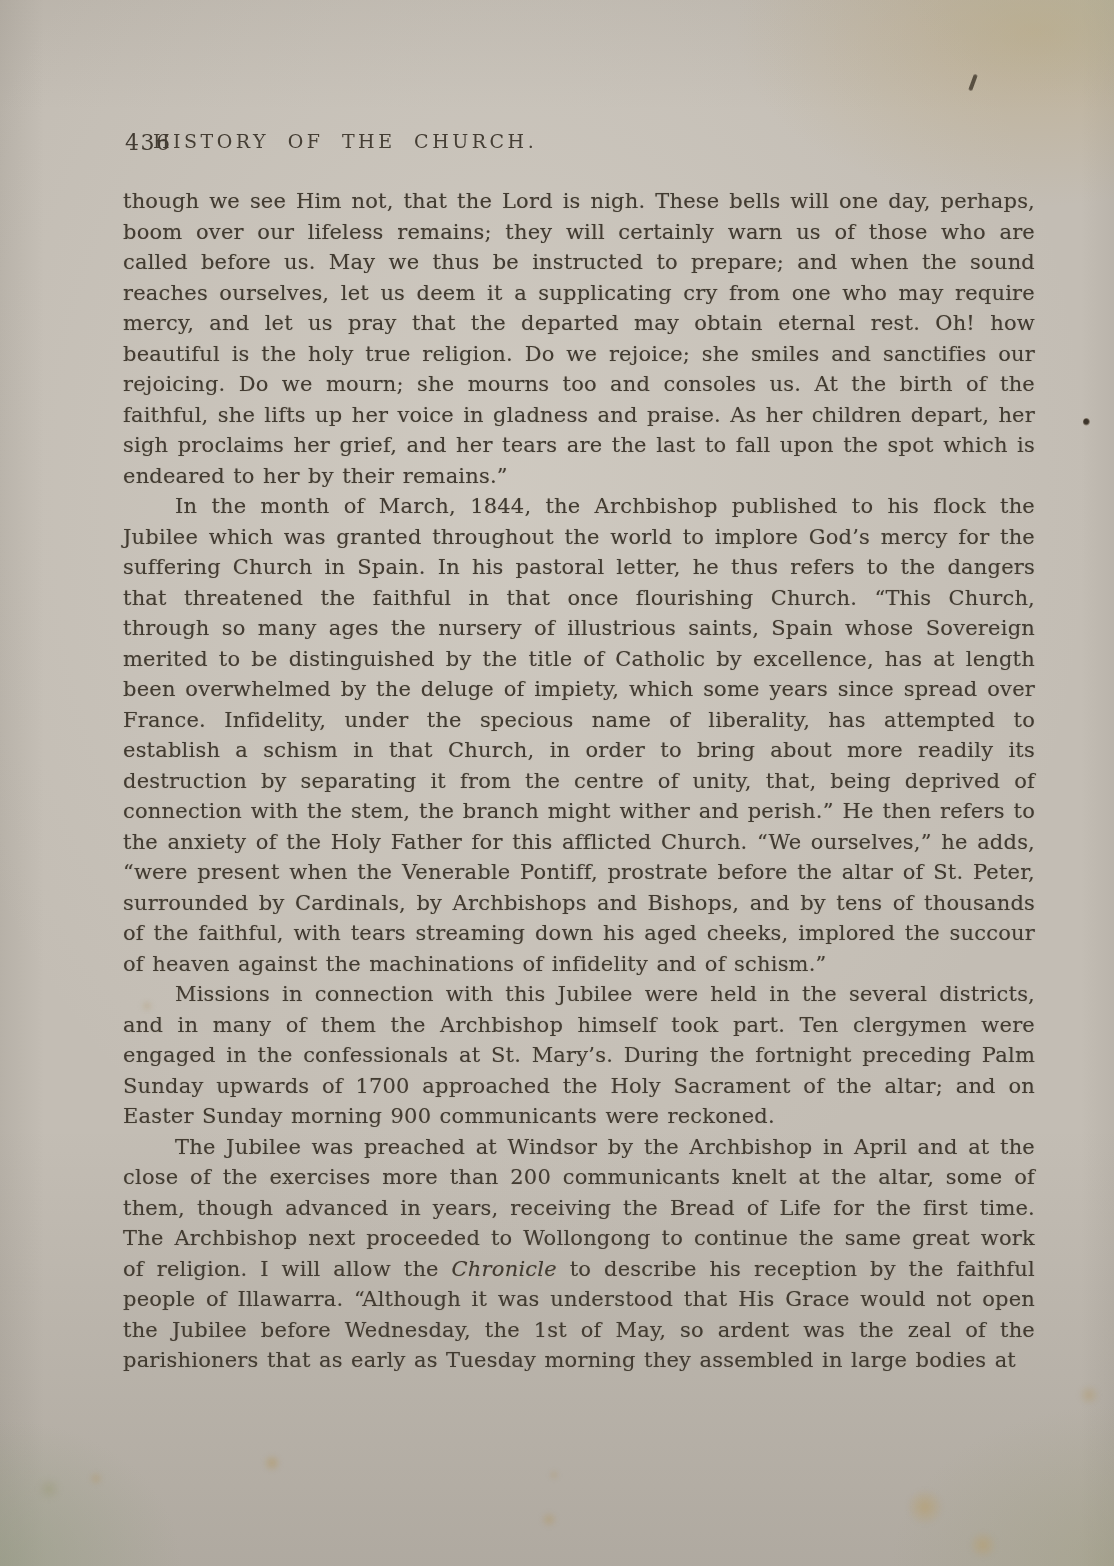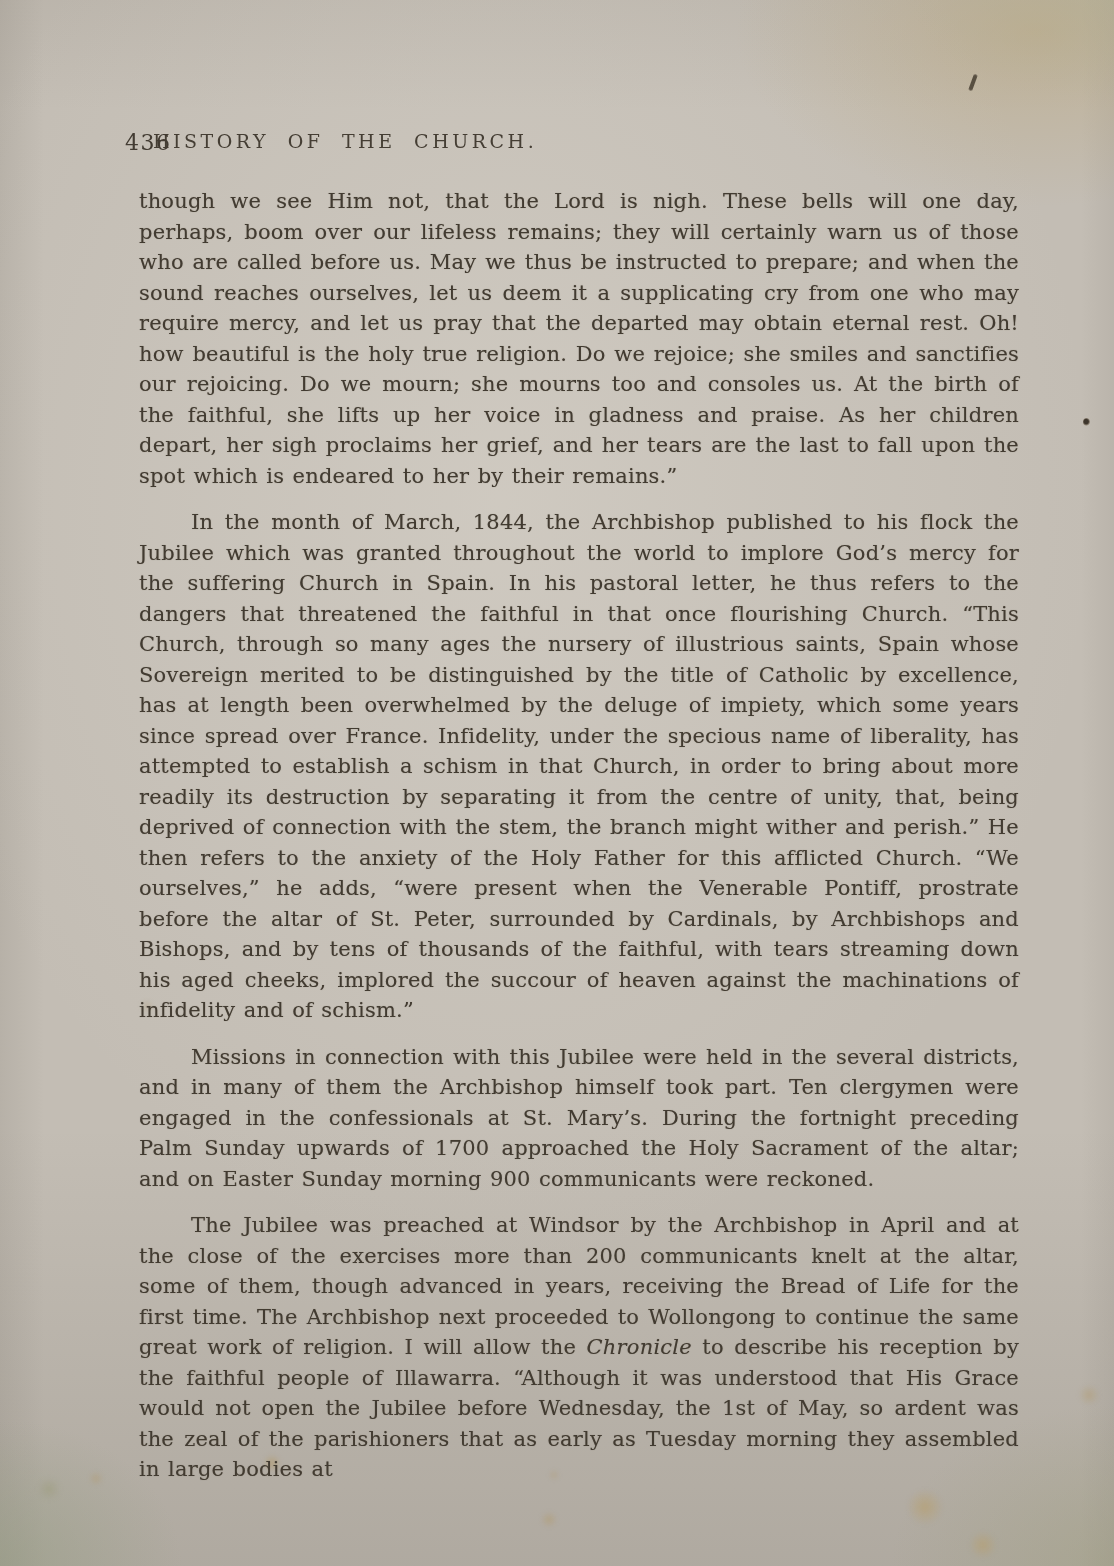--- a/index.html
+++ b/index.html
@@ -51,21 +51,21 @@
   .body-text {
     margin-top: 26px;
     font-size: 21px;
     line-height: 30.5px;
     text-align: justify;
     letter-spacing: 0.2px;
     word-spacing: 1.5px;
     color: #423b31;
     text-shadow: 0 0 1px rgba(72,62,48,0.38);
   }
-  .body-text p { margin: 16px; text-indent: 52px; }
+  .body-text p { margin: 0; text-indent: 52px; }
   .body-text p.cont { text-indent: 0; }
   .body-text em { }
   .artifact { position: absolute; pointer-events: none; }
   .slash-mark {
     left: 971px; top: 74px; width: 4px; height: 17px;
     background: #584f41; border-radius: 2px;
     transform: rotate(20deg);
     filter: blur(0.4px);
   }
   .ink-dot {

